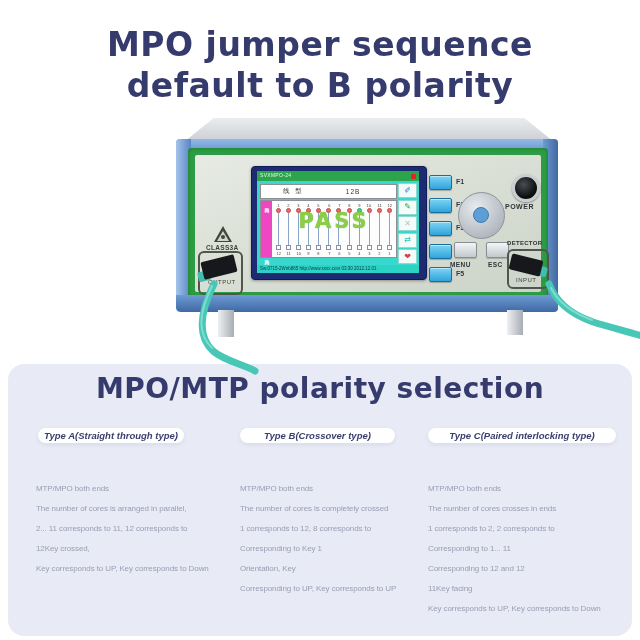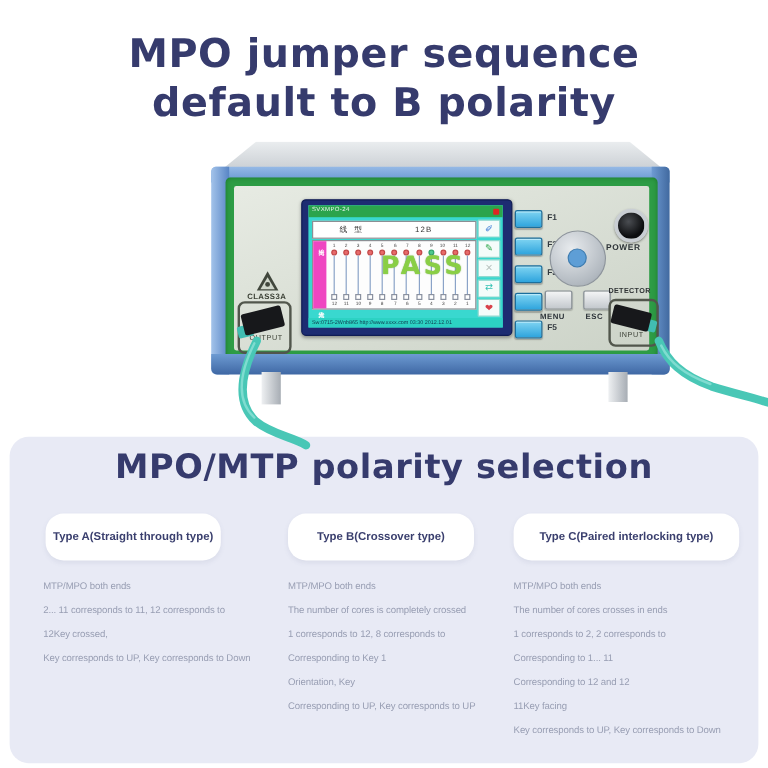--- a/index.html
+++ b/index.html
@@ -51,21 +51,21 @@
   .mag-strip span{writing-mode:vertical-rl;text-orientation:upright;font-size:5px;color:#fff;line-height:1;}
   .fiber-grid{left:13px;top:1px;width:120px;height:54px;display:flex;justify-content:space-between;}
   .fcol{display:flex;flex-direction:column;align-items:center;width:9px;height:100%;}
   .fnum{font-size:5px;line-height:6px;color:#444;transform:scale(.8);}
   .fdot{width:5px;height:5px;border-radius:50%;background:#e86a6a;border:1px solid #c34848;box-sizing:border-box;}
   .fdot.green{background:#4ec98f;border-color:#2fa36b;}
   .fline{width:1px;flex:1 1 auto;background:#8aa3c8;}
   .fbox{width:5px;height:5px;border:1px solid #8a91a0;box-sizing:border-box;background:#fff;}
   .pass-overlay{left:11px;top:0;width:124px;height:40px;display:flex;align-items:center;justify-content:center;
     font-family:"DejaVu Sans",sans-serif;font-size:21px;font-weight:bold;color:rgba(141,211,72,.92);
-    letter-spacing:3px;text-shadow:0 0 1px #5f9c2b;padding-left:19px;}
+    letter-spacing:3px;text-shadow:0 0 1px #5f9c2b;}
   .lcd-status{left:0;bottom:0;width:162px;height:8px;background:#2cd2c3;font-size:4.5px;color:#0e3a4e;
     line-height:8px;padding:0 3px;white-space:nowrap;overflow:hidden;box-sizing:border-box;}
   .lcd-icons{right:2px;top:12px;width:19px;display:flex;flex-direction:column;gap:1.5px;}
   .lcd-icon-cell{width:19px;height:15px;background:#f4fcfa;border:1px solid #8fd9cf;border-radius:1px;
     box-sizing:border-box;display:flex;align-items:center;justify-content:center;font-size:8px;line-height:1;}
 
   
   .fkey-btn{left:429px;width:21px;height:13px;border-radius:2px;border:1px solid #1b6e9c;
     background:linear-gradient(#7fd4f2,#2ea4dd);box-shadow:inset 0 1px 0 #b9e9fa,0 1px 1px rgba(0,0,0,.25);}
   .fkey-label{left:456px;font-size:7px;font-weight:bold;color:#333a40;}
@@ -104,22 +104,22 @@
   .warn-dot{left:221px;top:235px;width:4px;height:4px;border-radius:50%;background:#40463c;}
   .class-label{left:206px;top:244px;font-size:6.5px;font-weight:bold;color:#3c4136;letter-spacing:.3px;}
 
   
   .cables{left:0;top:0;width:640px;height:640px;pointer-events:none;z-index:4;}
 
   
   .panel{left:8px;top:364px;width:624px;height:272px;background:#e8eaf5;border-radius:16px;}
   .panel-title{top:372px;left:0;width:640px;text-align:center;font-family:"DejaVu Sans",sans-serif;
     font-weight:bold;font-size:28px;color:#363b6d;letter-spacing:.5px;}
-  .pill{height:39px;background:#ffffff;border-radius:15px;display:flex;align-items:center;justify-content:center;
-    font-size:9.5px;font-weight:bold;color:#3a3f6e;box-shadow:0 2px 4px rgba(90,100,140,.10);white-space:nowrap;}
+  .pill{height:15px;background:#ffffff;border-radius:15px;display:flex;align-items:center;justify-content:center;
+    font-size:9.5px;font-weight:bold;color:#3a3f6e;box-shadow:0 2px 4px rgba(90,100,140,.10);white-space:nowrap;font-style:italic;}
   .pill-a{left:38px;top:428px;width:146px;}
   .pill-b{left:240px;top:428px;width:155px;}
   .pill-c{left:428px;top:428px;width:188px;}
   .card-lines{top:483px;width:200px;}
   .col-a{left:36px;}
   .col-b{left:240px;}
   .col-c{left:428px;}
   .card-lines .line{font-size:8px;line-height:12px;margin-bottom:8px;color:#989eb3;white-space:nowrap;
     letter-spacing:-.1px;}
 </style>
@@ -299,20 +299,21 @@
 
   <div class="abs panel"></div>
   <div class="abs panel-title">MPO/MTP polarity selection</div>
 
   <div class="abs pill pill-a">Type A(Straight through type)</div>
   <div class="abs pill pill-b">Type B(Crossover type)</div>
   <div class="abs pill pill-c">Type C(Paired interlocking type)</div>
 
   <div class="abs card-lines col-a">
       <div class="line">MTP/MPO both ends</div>
+      <div class="line">The number of cores is arranged in parallel,</div>
       <div class="line">2... 11 corresponds to 11, 12 corresponds to</div>
       <div class="line">12Key crossed,</div>
       <div class="line">Key corresponds to UP, Key corresponds to Down</div>
     </div>
   <div class="abs card-lines col-b">
       <div class="line">MTP/MPO both ends</div>
       <div class="line">The number of cores is completely crossed</div>
       <div class="line">1 corresponds to 12, 8 corresponds to</div>
       <div class="line">Corresponding to Key 1</div>
       <div class="line">Orientation, Key</div>

